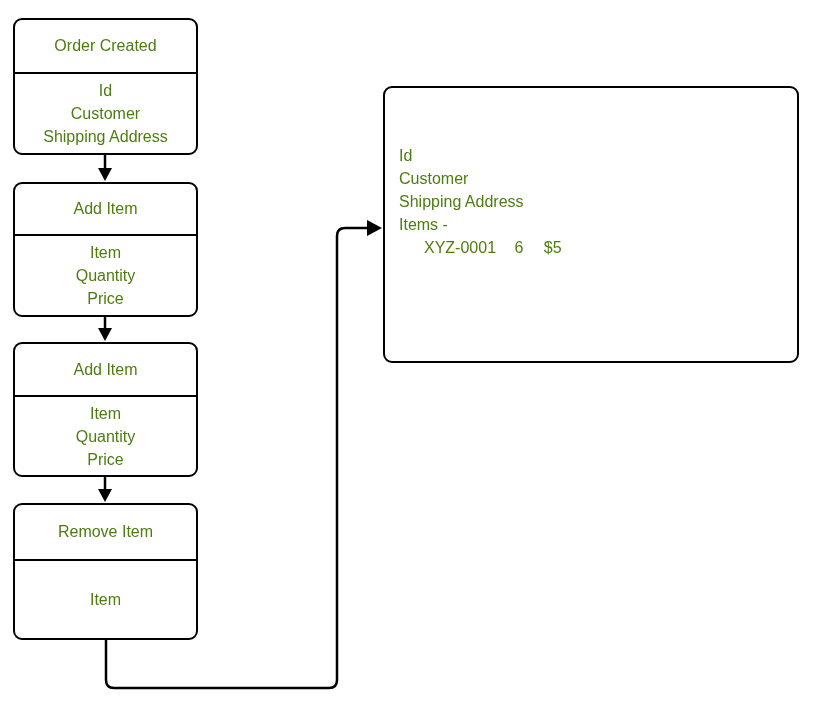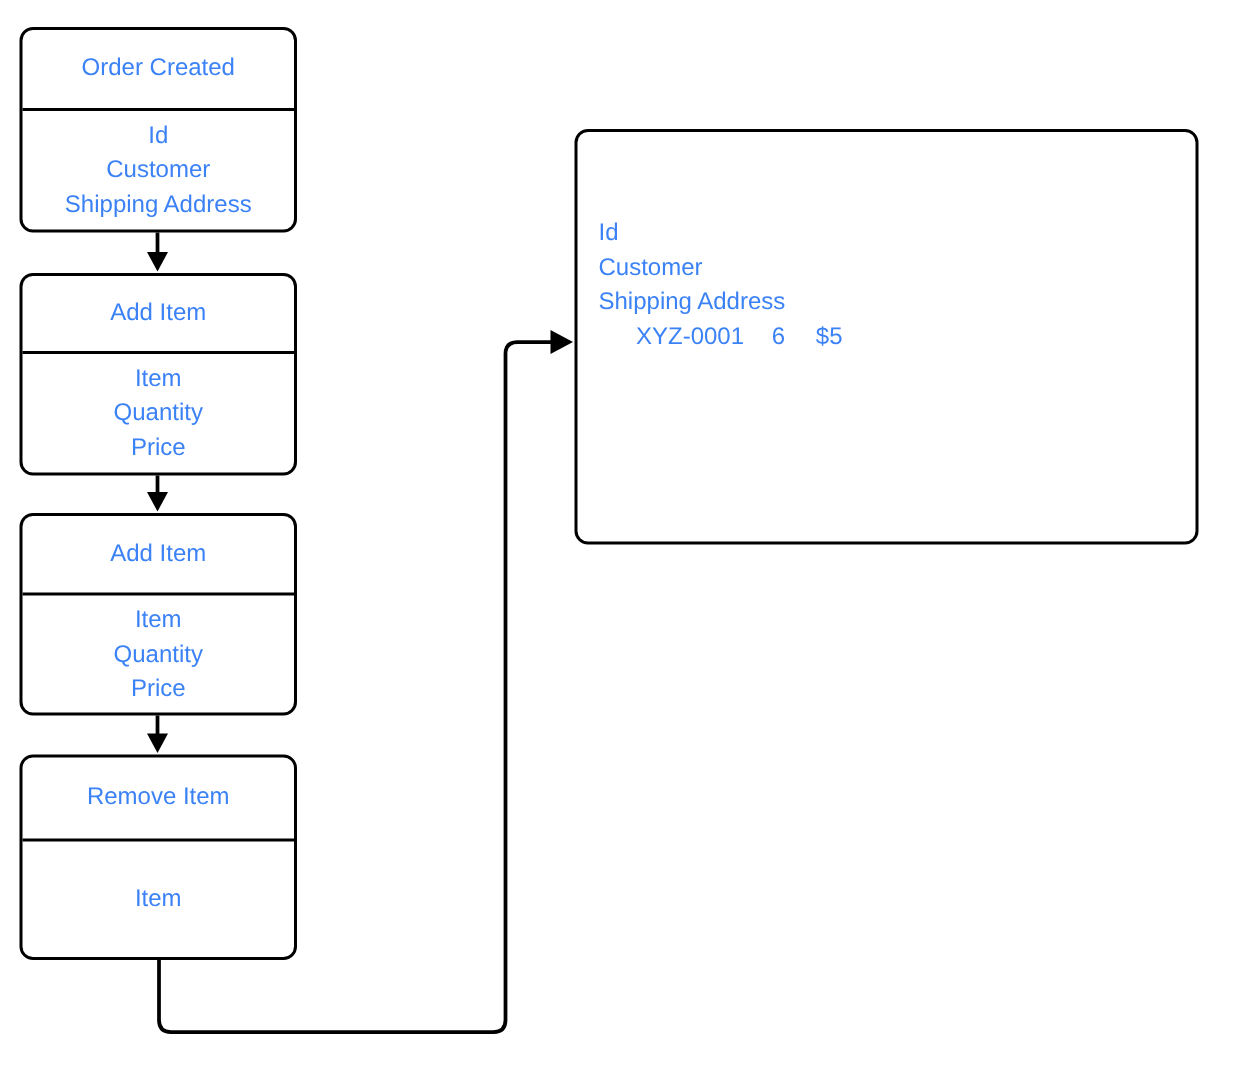--- a/index.html
+++ b/index.html
@@ -6,21 +6,21 @@
     margin: 0;
     padding: 0;
     background: #ffffff;
   }
   #canvas {
     position: relative;
     width: 828px;
     height: 717px;
     background: #ffffff;
     font-family: "Liberation Sans", sans-serif;
-    color: #3b82f6;
+    color: #4d7c0f;
     overflow: hidden;
   }
   
   .event-box {
     position: absolute;
     left: 13px;
     width: 185px;
     box-sizing: border-box;
     border: 2px solid #000000;
     border-radius: 9px;
@@ -127,20 +127,21 @@
     <div class="event-body">
       <span>Item</span>
     </div>
   </div>
 
   <div class="aggregate-box">
     <div class="aggregate-body">
       <div>Id</div>
       <div>Customer</div>
       <div>Shipping Address</div>
+      <div>Items -</div>
       <div class="item-row">
         <span class="sku">XYZ-0001</span>
         <span class="qty">6</span>
         <span class="price">$5</span>
       </div>
     </div>
   </div>
 
   <svg id="connector-layer" viewBox="0 0 828 717" xmlns="http://www.w3.org/2000/svg">
 

